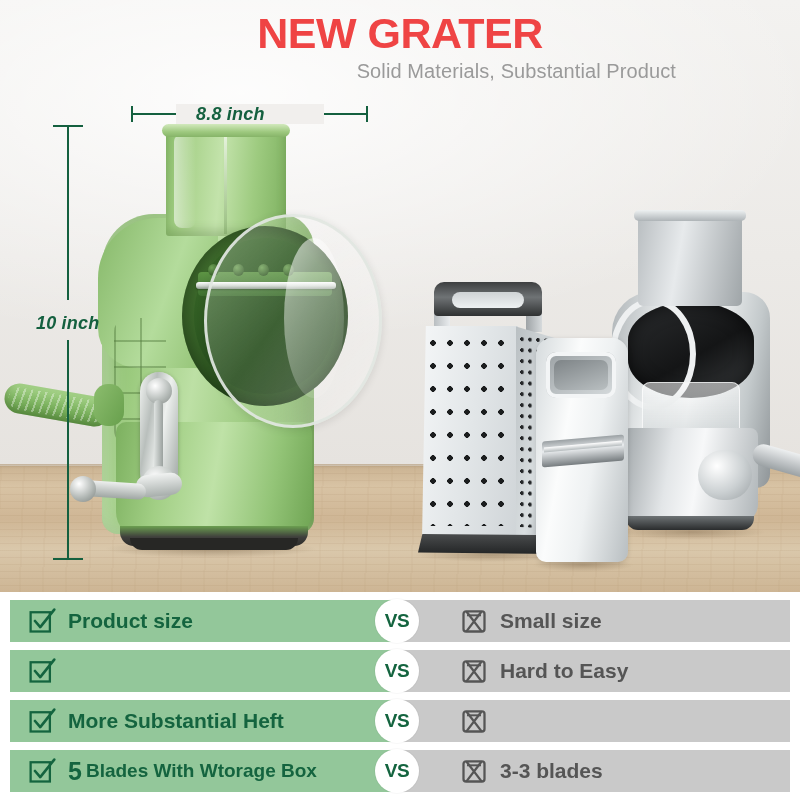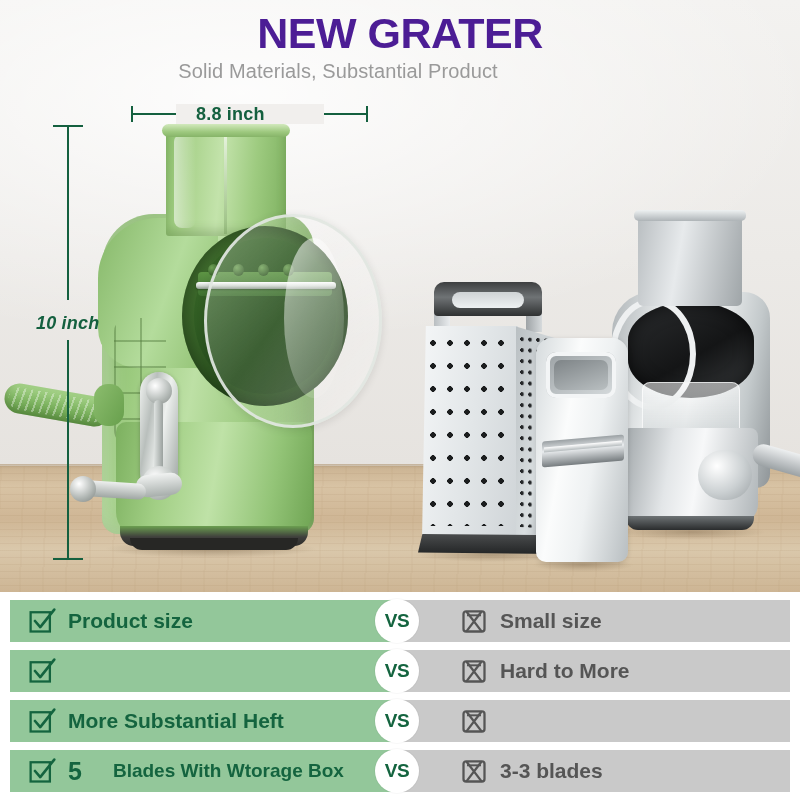--- a/index.html
+++ b/index.html
@@ -29,23 +29,23 @@
   .table-edge{position:absolute;left:0;top:464px;width:800px;height:5px;
         background:linear-gradient(180deg,rgba(183,160,128,.75),rgba(183,160,128,0));}
 
   
   .dim-line{position:absolute;background:#14603f;}
   .dim-label{position:absolute;color:#14603f;font-weight:bold;letter-spacing:.2px;
              font-size:18px;white-space:nowrap;}
 
   
   .title{position:absolute;left:0;top:12px;width:800px;text-align:center;
-         color:#4c1d95;font-size:43px;font-weight:bold;letter-spacing:-.5px;
+         color:#ef4444;font-size:43px;font-weight:bold;letter-spacing:-.5px;
          line-height:1;}
-  .subtitle{position:absolute;left:0;top:60px;width:676px;text-align:center;
+  .subtitle{position:absolute;left:0;top:60px;width:676px;text-align:right;
             color:#9a9a9a;font-size:20px;letter-spacing:.1px;}
 
   
   .prod{position:absolute;}
 
   
   #green-grater{left:78px;top:122px;width:300px;height:448px;}
   .g-hopper{position:absolute;left:88px;top:6px;width:120px;height:108px;border-radius:7px 7px 3px 3px;
     background:linear-gradient(95deg,#8cbf6d 0%,#a7d189 18%,#c3e3ab 45%,#9ecb80 72%,#7eb160 100%);
     box-shadow:inset 0 -6px 10px rgba(60,90,40,.25);}
@@ -202,21 +202,21 @@
   .bar-bad{position:absolute;left:385px;top:0;width:395px;height:42px;background:#c9c9c9;}
   .vs{position:absolute;left:365px;top:-1px;width:44px;height:44px;border-radius:50%;
       background:#ffffff;display:flex;align-items:center;justify-content:center;
       color:#14643f;font-weight:bold;font-size:19px;letter-spacing:-.3px;
       box-shadow:0 0 0 1px rgba(0,0,0,.03);}
   .lbl-good{position:absolute;left:58px;top:0;height:42px;display:flex;align-items:center;
       color:#14643f;font-size:21px;font-weight:bold;white-space:nowrap;}
   .lbl-bad{position:absolute;left:490px;top:0;height:42px;display:flex;align-items:center;
       color:#555555;font-size:21px;font-weight:bold;white-space:nowrap;}
   .lbl-good .big{font-size:25px;margin-right:4px;}
-  .lbl-good .small{font-size:19px;margin-left:27px;}
+  .lbl-good .small{font-size:19px;}
   .ico{position:absolute;top:7px;width:28px;height:28px;}
   .ico.check{left:18px;}
   .ico.cross{left:450px;}
 </style>
 </head>
 <body>
 
 <div id="page">
 
   <div class="scene">
@@ -296,21 +296,21 @@
       <div class="m-grip"></div>
       <div class="m-grip-hole"></div>
       <div class="m-slot"></div>
       <div class="m-blade"></div>
     </div>
 
     <div class="dim-line" style="left:132px;top:113px;width:236px;height:2px;"></div>
     <div class="dim-line" style="left:131px;top:106px;width:2px;height:16px;"></div>
     <div class="dim-line" style="left:366px;top:106px;width:2px;height:16px;"></div>
     <div style="position:absolute;left:176px;top:104px;width:148px;height:20px;background:#f1efed;"></div>
-    <div class="dim-label" style="left:196px;top:104px;">8.8 inch</div>
+    <div class="dim-label" style="left:196px;top:104px;font-style:italic;">8.8 inch</div>
 
     <div class="dim-line" style="left:67px;top:126px;width:2px;height:174px;"></div>
     <div class="dim-line" style="left:67px;top:340px;width:2px;height:220px;"></div>
     <div class="dim-line" style="left:53px;top:125px;width:30px;height:2px;"></div>
     <div class="dim-line" style="left:53px;top:558px;width:30px;height:2px;"></div>
     <div class="dim-label" style="left:36px;top:313px;font-style:italic;">10 inch</div>
 
     <div class="title">NEW GRATER</div>
     <div class="subtitle">Solid Materials, Substantial Product</div>
   </div>
@@ -339,21 +339,21 @@
       <div class="bar-bad"></div>
       <svg class="ico check" viewBox="0 0 32 32">
         <rect x="3" y="6" width="22" height="22" fill="none" stroke="#14643f" stroke-width="2.6"></rect>
         <path d="M8 16 L14 23 L30 3" fill="none" stroke="#14643f" stroke-width="3" stroke-linecap="round" stroke-linejoin="round"></path>
       </svg>
       <svg class="ico cross" viewBox="0 0 32 32">
         <rect x="4" y="5" width="24" height="23" rx="3" fill="none" stroke="#555555" stroke-width="2.6"></rect>
         <line x1="8" y1="9.5" x2="24" y2="9.5" stroke="#555555" stroke-width="2.2"></line>
         <path d="M8 6 L24 27 M24 6 L8 27" fill="none" stroke="#555555" stroke-width="2.6" stroke-linecap="round"></path>
       </svg>
-      <div class="lbl-bad">Hard to More</div>
+      <div class="lbl-bad">Hard to Easy</div>
       <div class="vs">VS</div>
     </div>
 
     <div class="row" style="top:104px;">
       <div class="bar-good"></div>
       <div class="bar-bad"></div>
       <svg class="ico check" viewBox="0 0 32 32">
         <rect x="3" y="6" width="22" height="22" fill="none" stroke="#14643f" stroke-width="2.6"></rect>
         <path d="M8 16 L14 23 L30 3" fill="none" stroke="#14643f" stroke-width="3" stroke-linecap="round" stroke-linejoin="round"></path>
       </svg>

